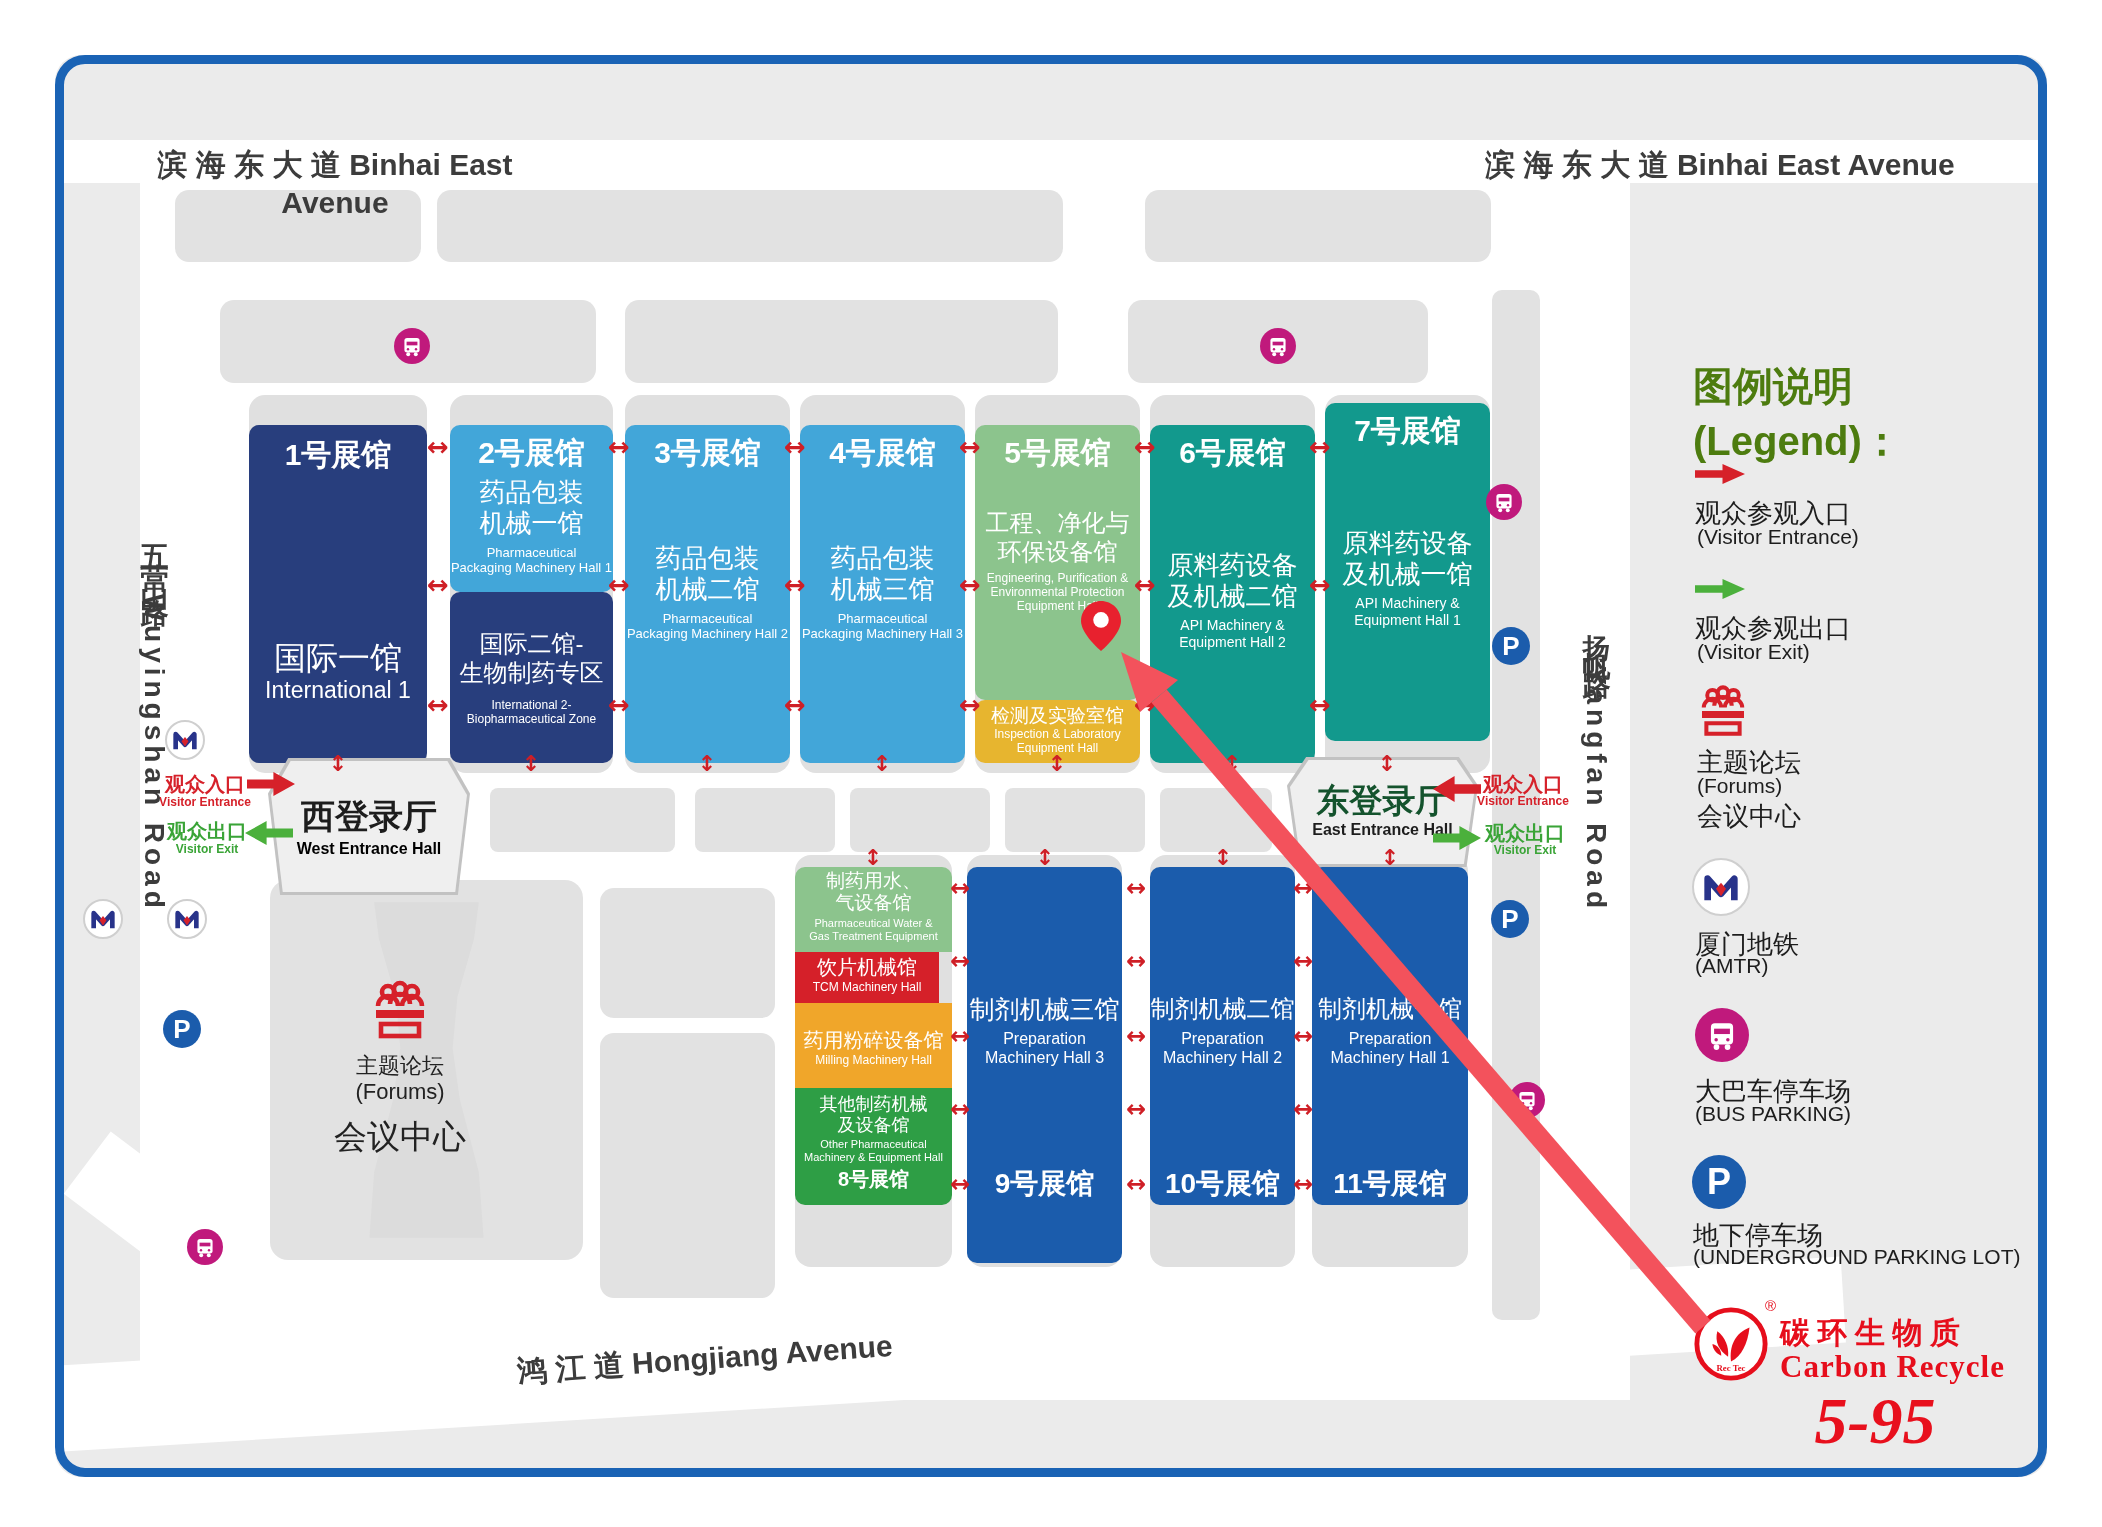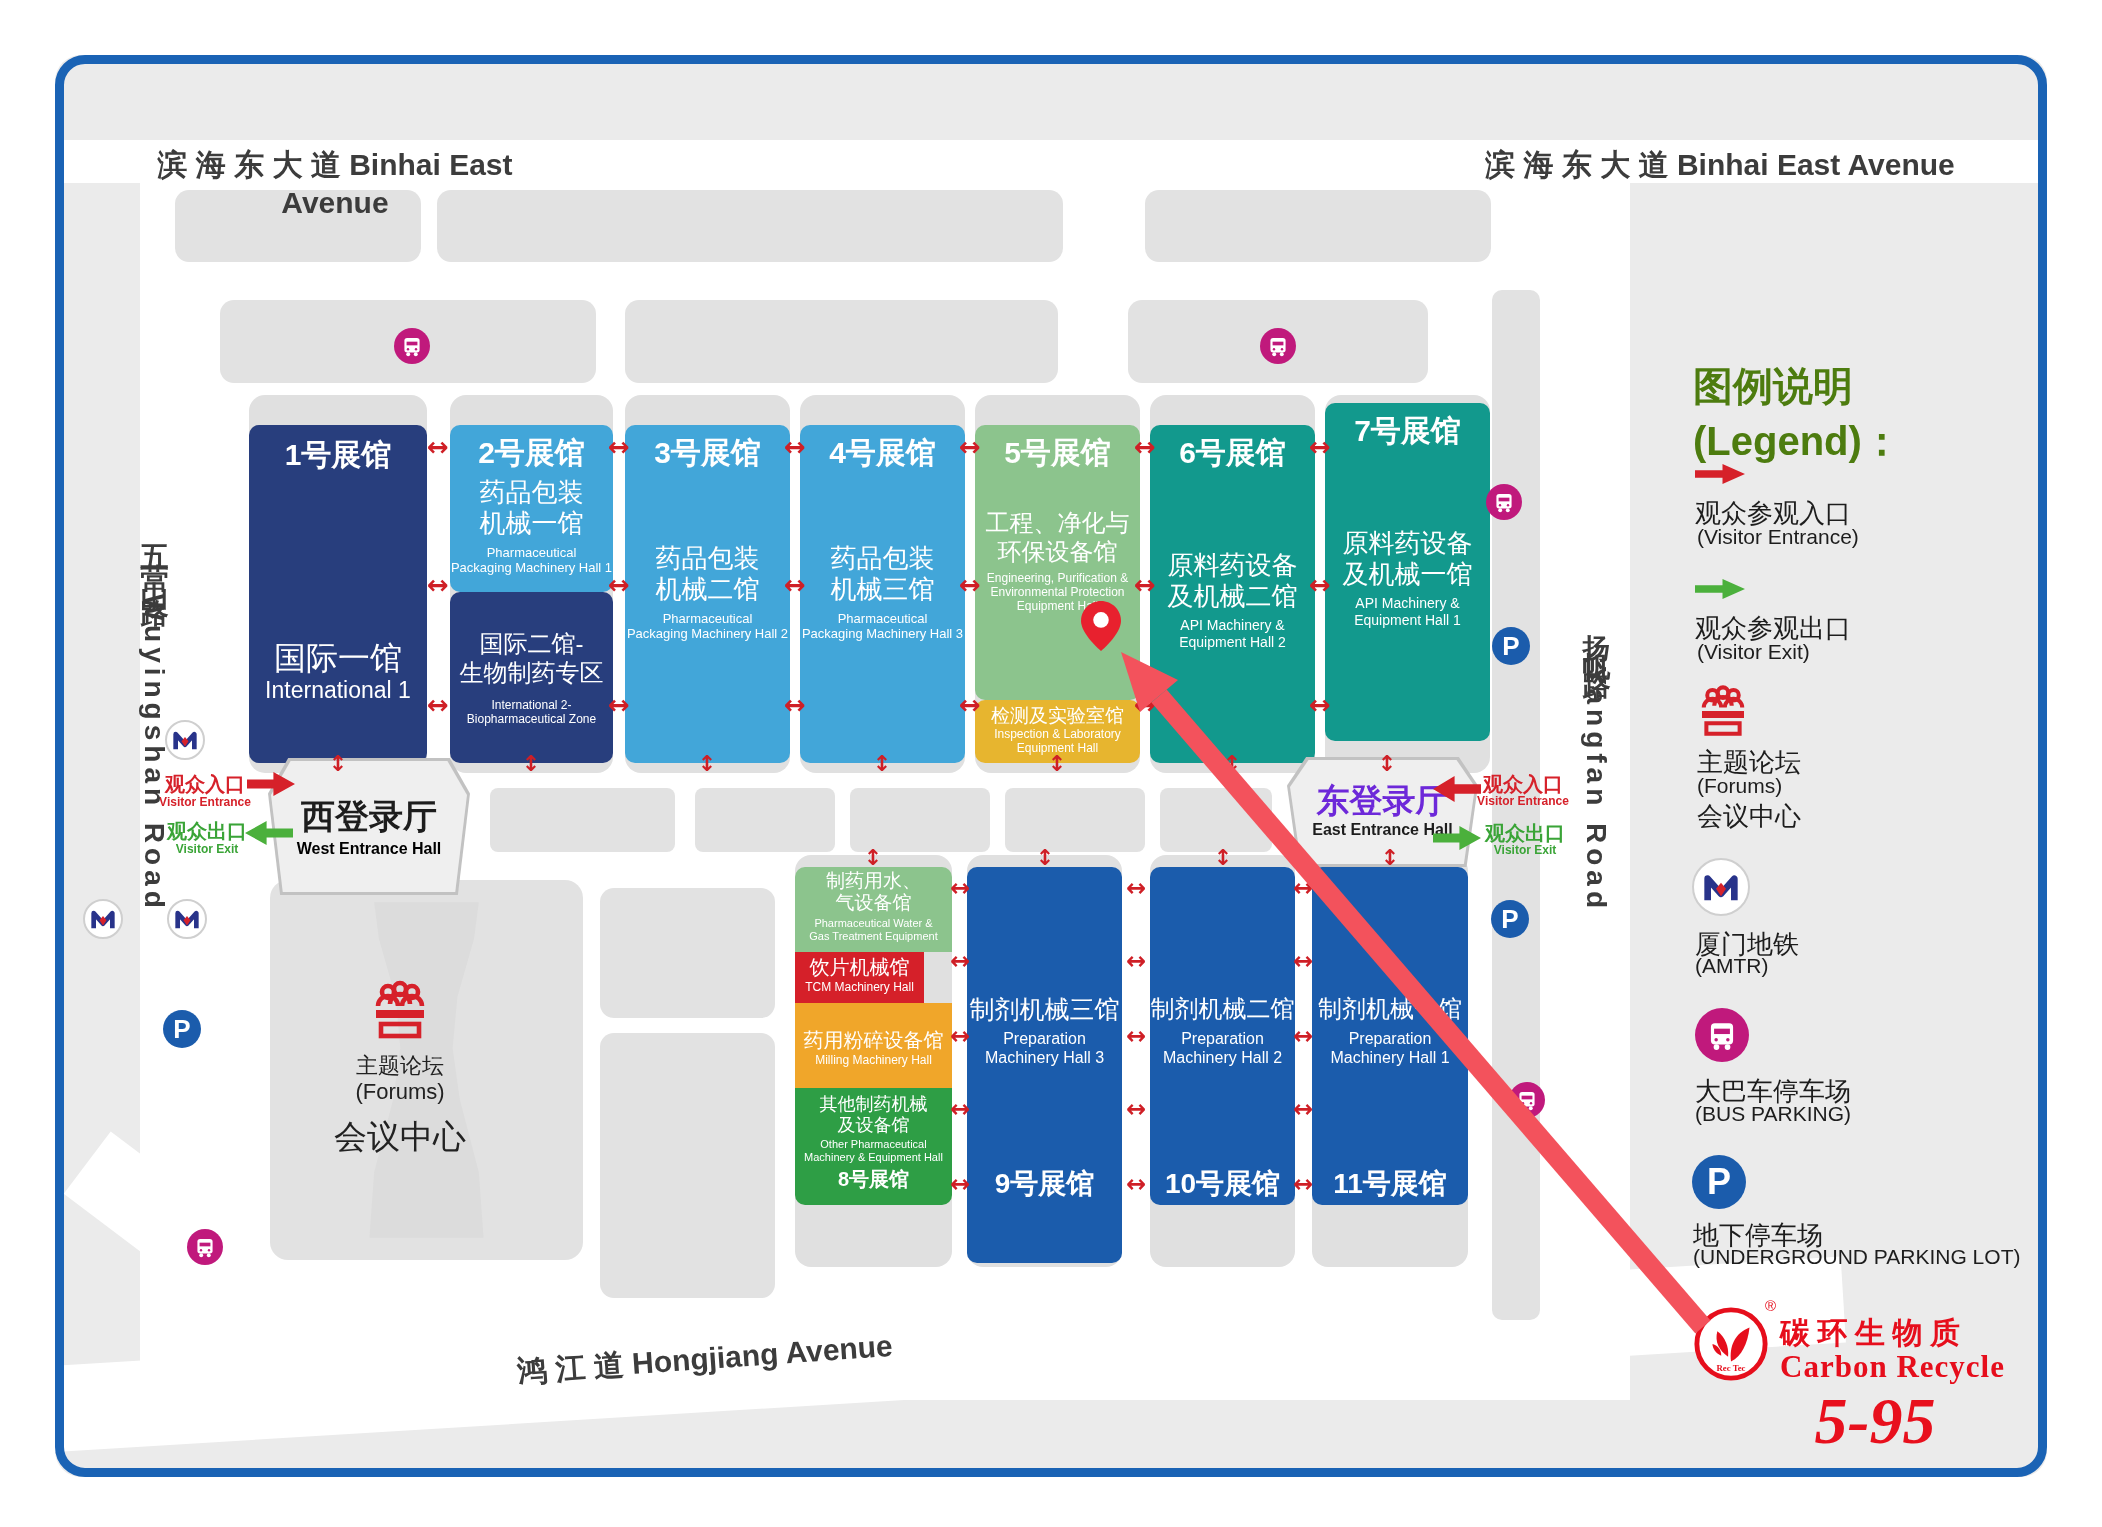--- a/index.html
+++ b/index.html
@@ -162,21 +162,21 @@
     <div class="t pre" style="top:192px;font-size:14px;line-height:1.2;">API Machinery &amp;
 Equipment Hall 1</div>
   </div>
 
   <div class="hall" style="left:740px;top:812px;width:157px;height:85px;background:#8cc48d;border-radius:10px 10px 0 0;">
     <div class="t pre" style="top:3px;font-size:19px;line-height:1.15;">制药用水、
 气设备馆</div>
     <div class="t pre" style="top:50px;font-size:11px;line-height:1.15;">Pharmaceutical Water &amp;
 Gas Treatment Equipment</div>
   </div>
-  <div class="hall" style="left:740px;top:897px;width:129px;height:51px;background:#d52029;border-radius:0;">
+  <div class="hall" style="left:740px;top:897px;width:144px;height:51px;background:#d52029;border-radius:0;">
     <div class="t" style="top:2px;font-size:20px;">饮片机械馆</div>
     <div class="t" style="top:28px;font-size:12px;">TCM Machinery Hall</div>
   </div>
   <div class="hall" style="left:740px;top:948px;width:157px;height:85px;background:#f0a62a;border-radius:0;">
     <div class="t" style="top:24px;font-size:20px;">药用粉碎设备馆</div>
     <div class="t" style="top:50px;font-size:12px;">Milling Machinery Hall</div>
   </div>
   <div class="hall" style="left:740px;top:1033px;width:157px;height:117px;background:#2e9e45;border-radius:0 0 10px 10px;">
     <div class="t pre" style="top:6px;font-size:18px;line-height:1.15;">其他制药机械
 及设备馆</div>
@@ -204,21 +204,21 @@
     <div class="t" style="top:298px;font-size:28px;font-weight:bold;">11号展馆</div>
   </div>
 
   <div class="ehall" style="left:213px;top:703px;width:202px;height:137px;">
     <div class="ehall-in"></div>
     <div class="t" style="top:36px;font-size:34px;font-weight:bold;color:#1d1d1d;">西登录厅</div>
     <div class="t" style="top:82px;font-size:16px;font-weight:bold;color:#000000;">West Entrance Hall</div>
   </div>
   <div class="ehall" style="left:1232px;top:702px;width:191px;height:110px;">
     <div class="ehall-in"></div>
-    <div class="t" style="top:22px;font-size:33px;font-weight:bold;color:#6d28d9;">东登录厅</div>
+    <div class="t" style="top:22px;font-size:33px;font-weight:bold;color:#14532d;">东登录厅</div>
     <div class="t" style="top:64px;font-size:16px;font-weight:bold;color:#1d1d1d;">East Entrance Hall</div>
   </div>
 
   <div class="entlbl" style="left:108px;top:716px;width:84px;font-size:20px;color:#d6212a;">观众入口</div>
   <div class="arr arr-right red" style="left:192px;top:716px;width:48px;height:26px;"></div>
   <div class="entlbl" style="left:98px;top:740px;width:104px;font-size:12px;color:#d6212a;">Visitor Entrance</div>
   <div class="entlbl" style="left:110px;top:763px;width:84px;font-size:20px;color:#3aa437;">观众出口</div>
   <div class="arr arr-left green" style="left:190px;top:765px;width:48px;height:26px;"></div>
   <div class="entlbl" style="left:106px;top:787px;width:92px;font-size:12px;color:#3aa437;">Visitor Exit</div>
 

